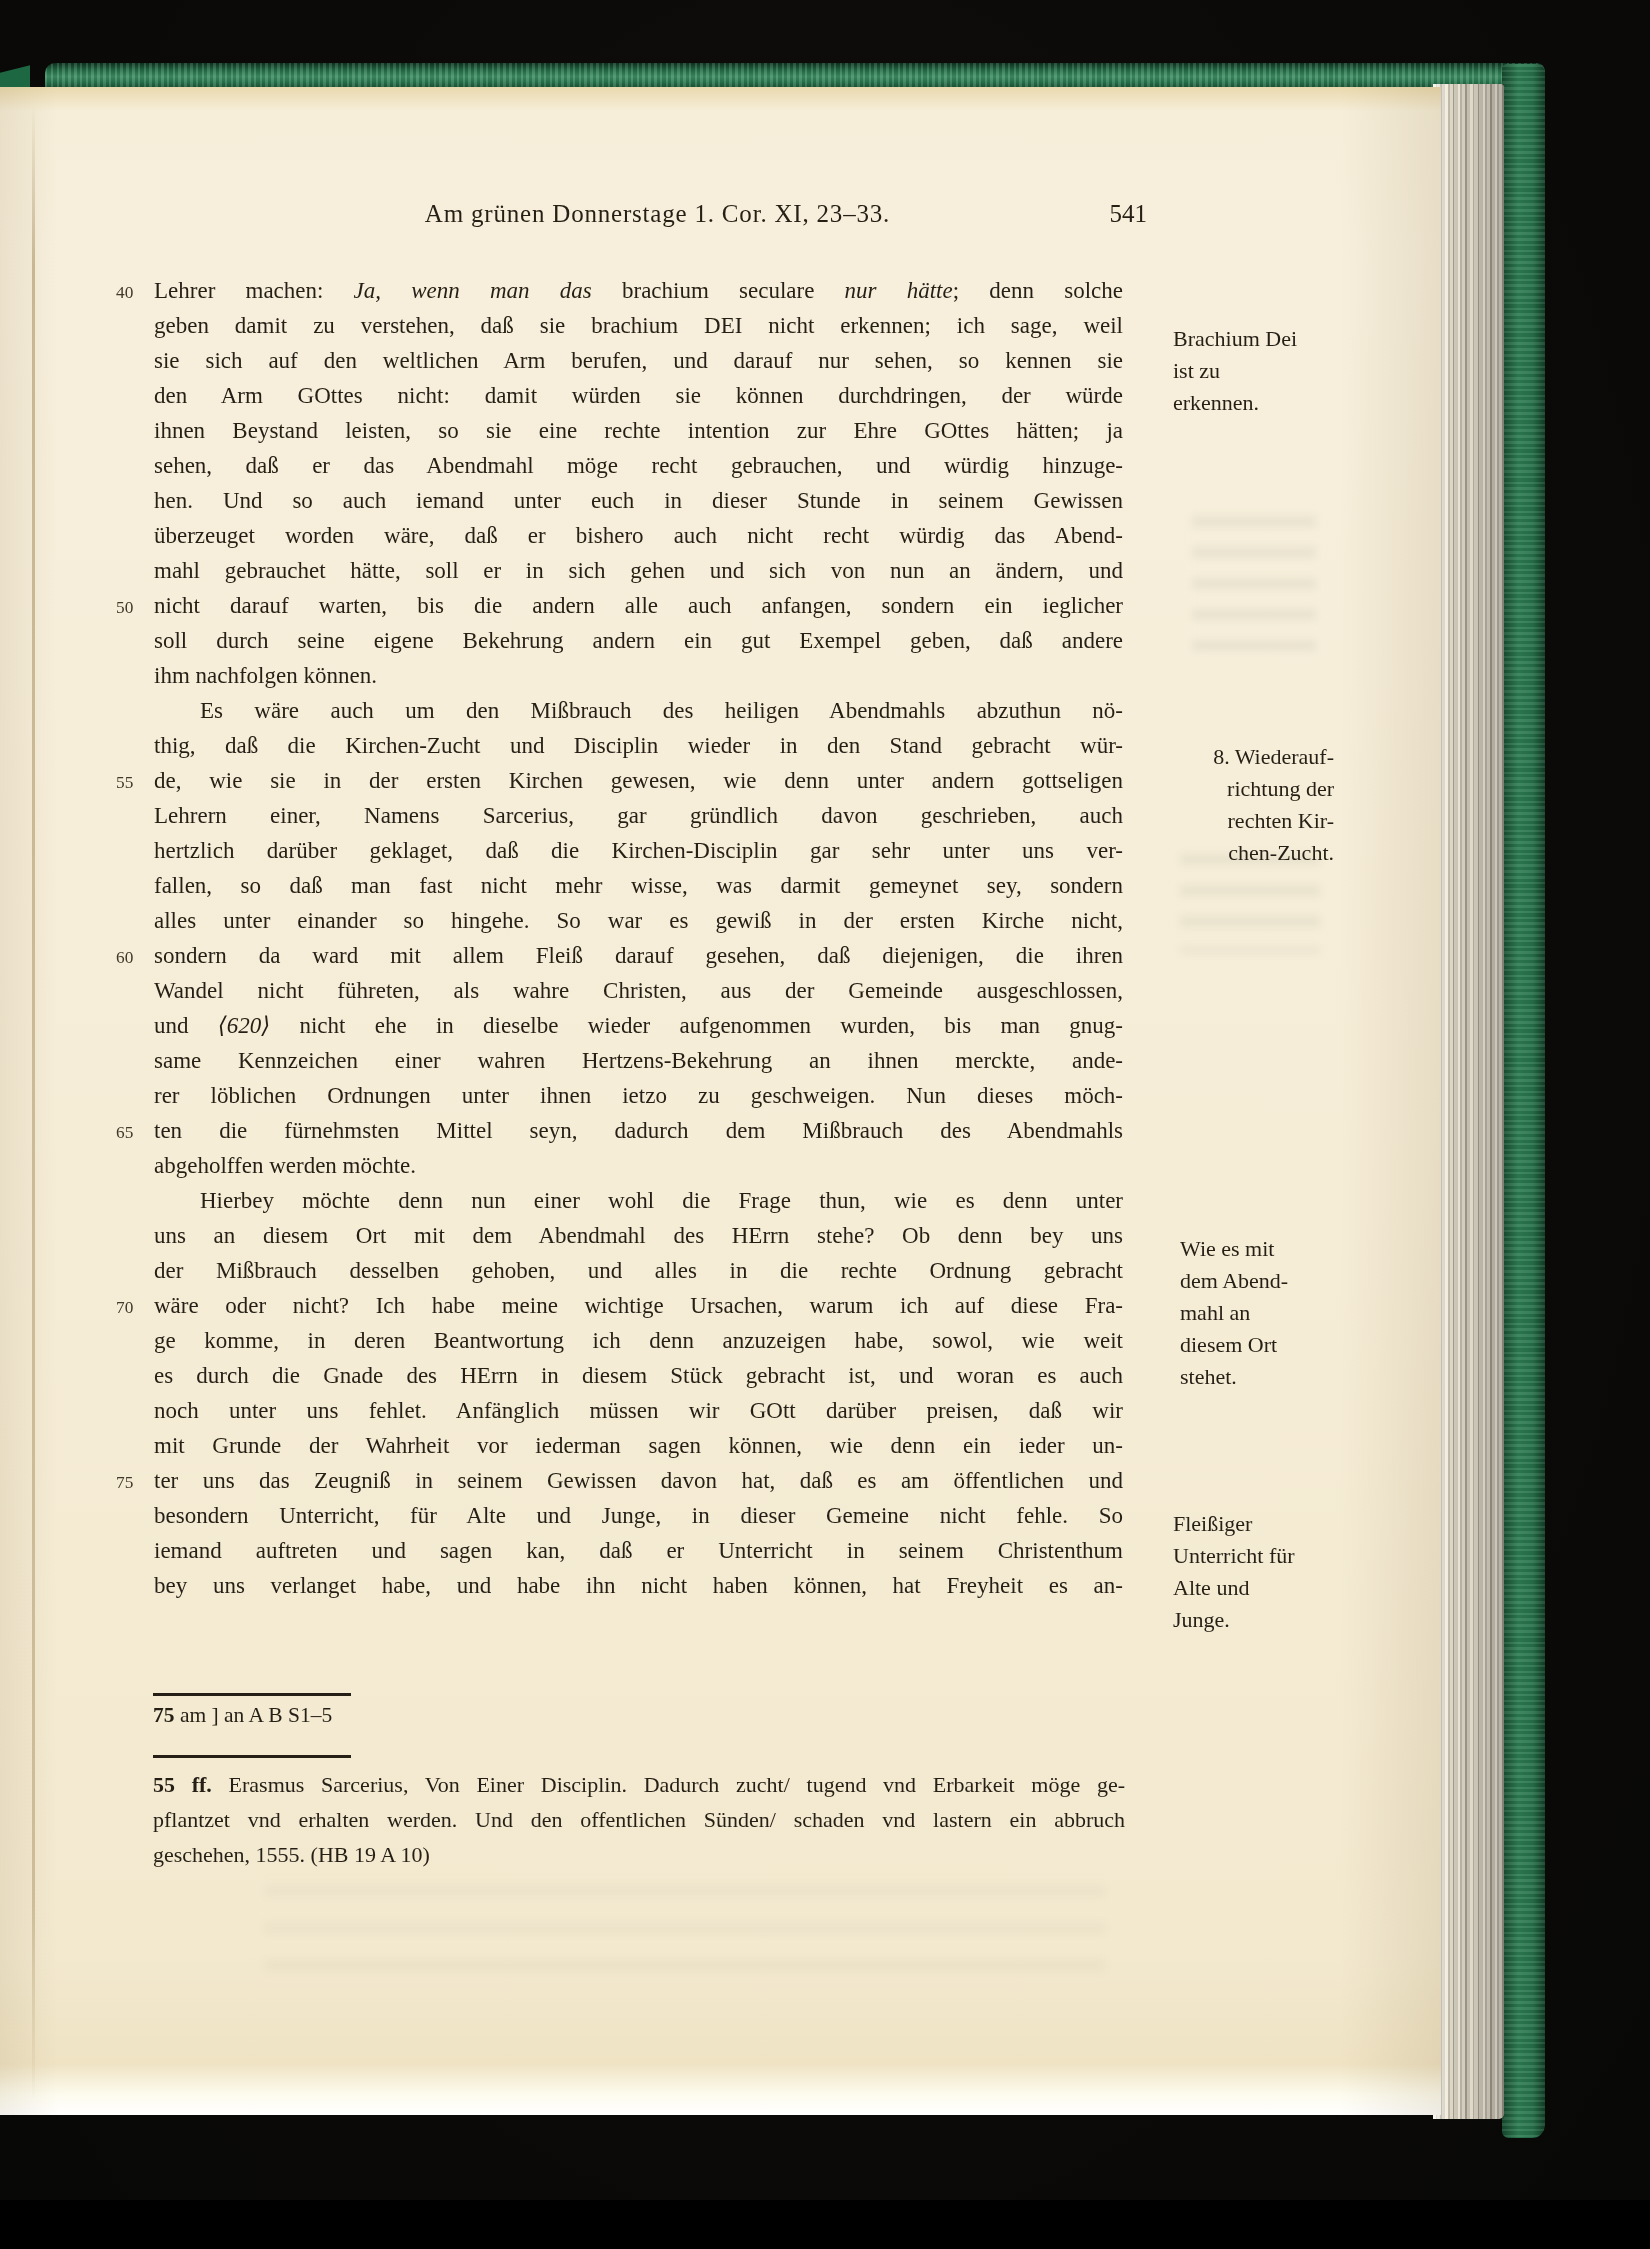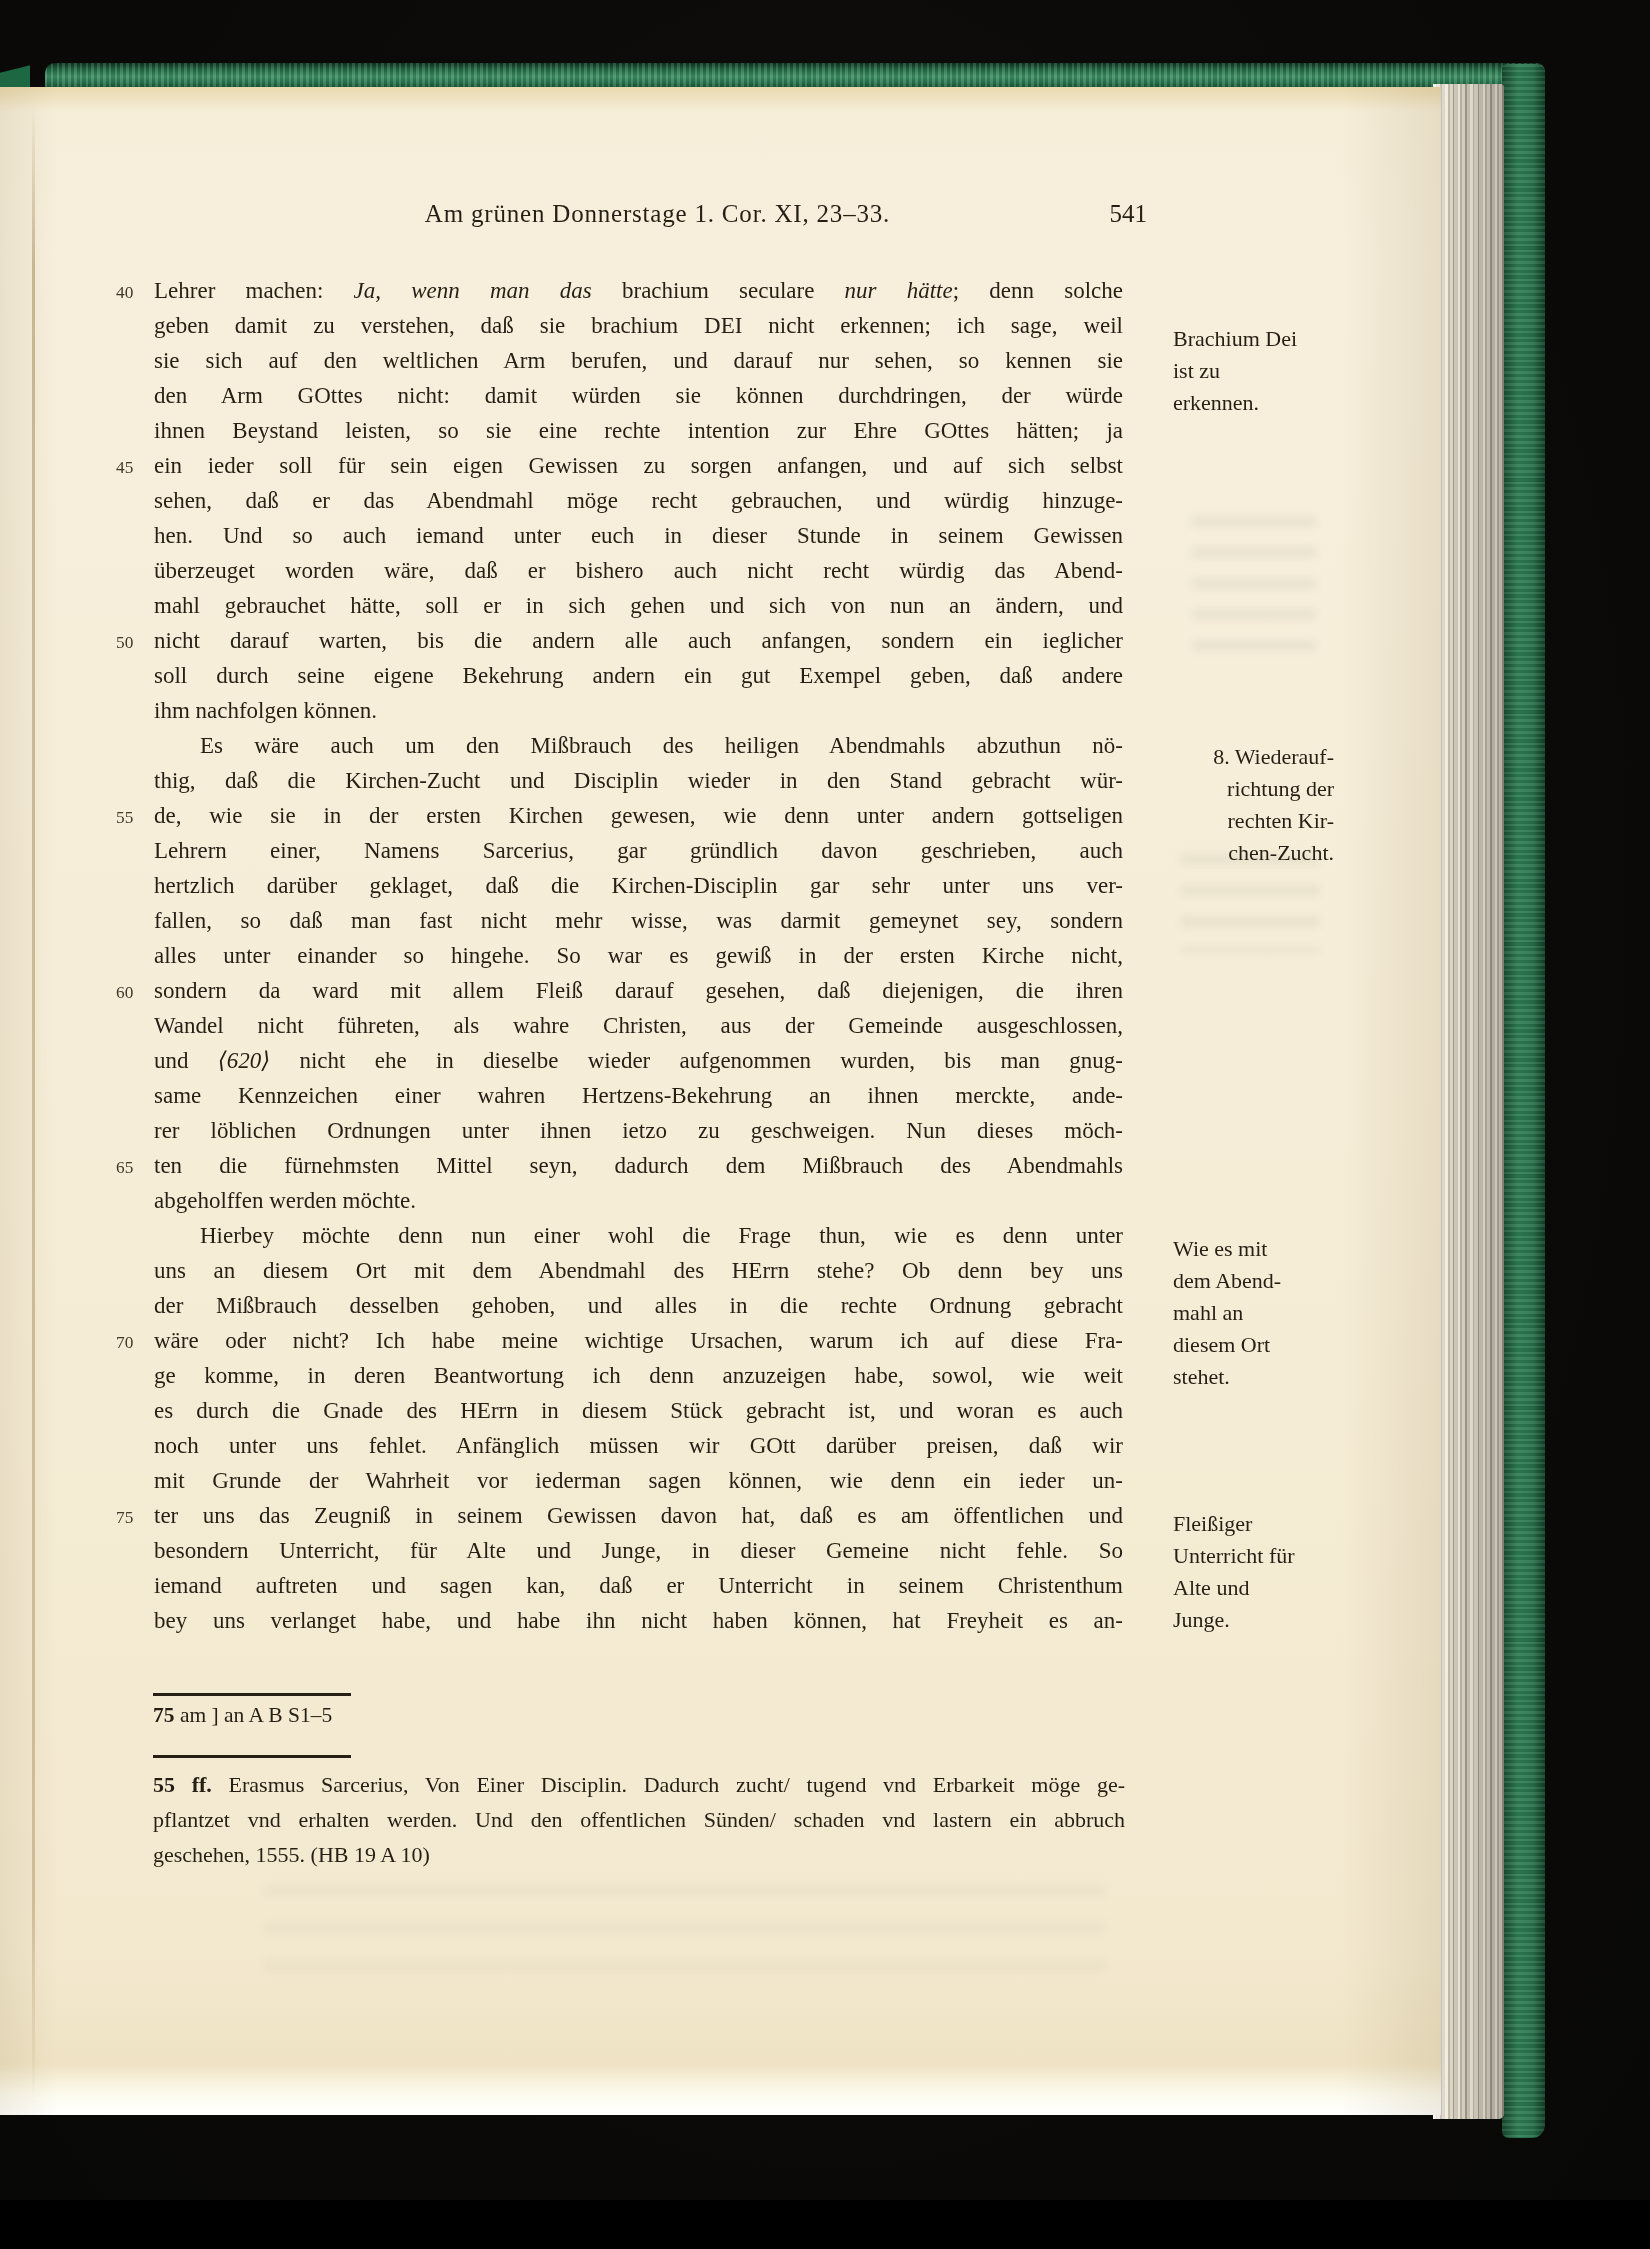--- a/index.html
+++ b/index.html
@@ -107,24 +107,20 @@
       </div>
       <div class="row">
         <span class="lnum"></span>
         <span class="ltext">den Arm GOttes nicht: damit würden sie können durchdringen, der würde</span>
       </div>
       <div class="row">
         <span class="lnum"></span>
         <span class="ltext">ihnen Beystand leisten, so sie eine rechte intention zur Ehre GOttes hätten; ja</span>
       </div>
       <div class="row">
-        <span class="lnum">45</span>
-        <span class="ltext">ein ieder soll für sein eigen Gewissen zu sorgen anfangen, und auf sich selbst</span>
-      </div>
-      <div class="row">
         <span class="lnum"></span>
         <span class="ltext">sehen, daß er das Abendmahl möge recht gebrauchen, und würdig hinzuge-</span>
       </div>
       <div class="row">
         <span class="lnum"></span>
         <span class="ltext">hen. Und so auch iemand unter euch in dieser Stunde in seinem Gewissen</span>
       </div>
       <div class="row">
         <span class="lnum"></span>
         <span class="ltext">überzeuget worden wäre, daß er bishero auch nicht recht würdig das Abend-</span>
@@ -256,21 +252,21 @@
         <div>Brachium Dei</div>
         <div>ist zu</div>
         <div>erkennen.</div>
       </div>
       <div class="margin-note" style="top: 741px; text-align: right;">
         <div>8. Wiederauf-</div>
         <div>richtung der</div>
         <div>rechten Kir-</div>
         <div>chen-Zucht.</div>
       </div>
-      <div class="margin-note" style="top: 1233px;">
+      <div class="margin-note" style="top: 1233px; margin-left: 7px;">
         <div>Wie es mit</div>
         <div>dem Abend-</div>
         <div>mahl an</div>
         <div>diesem Ort</div>
         <div>stehet.</div>
       </div>
       <div class="margin-note" style="top: 1508px;">
         <div>Fleißiger</div>
         <div>Unterricht für</div>
         <div>Alte und</div>

